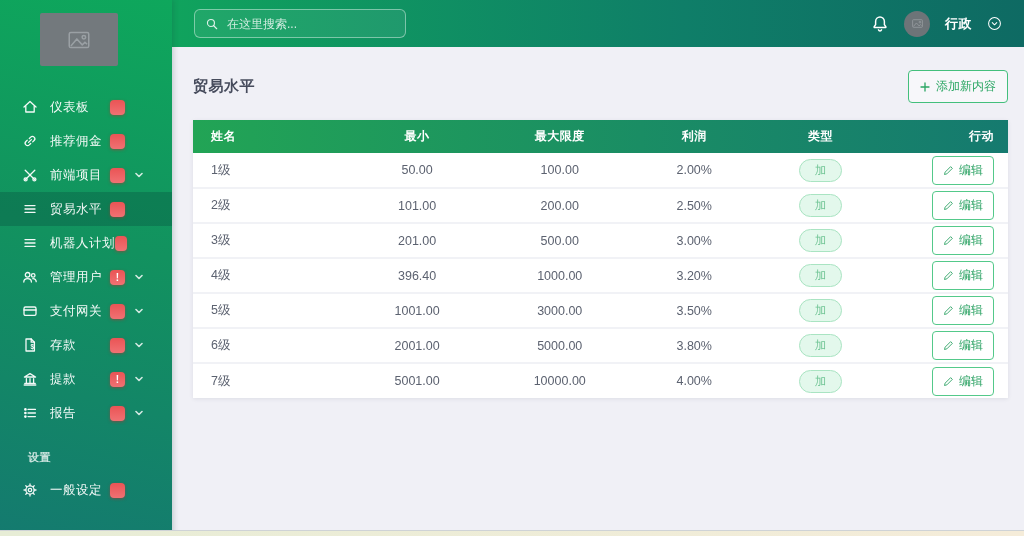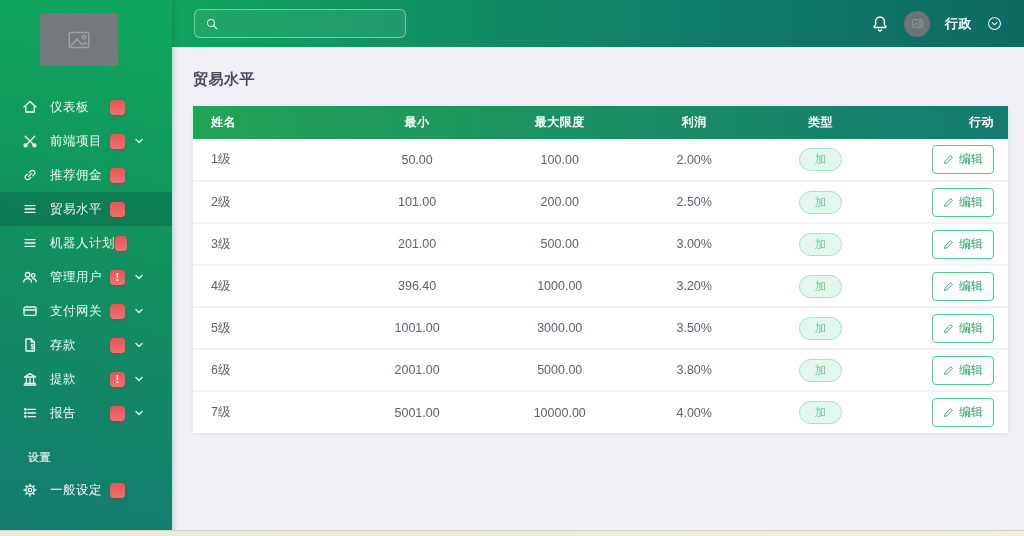--- a/index.html
+++ b/index.html
@@ -76,21 +76,21 @@
     padding:7px 11px; border-radius:4px; font-size:12px; font-family:inherit; cursor:pointer;
   }
 
   .card {
     margin:0 16px 0 21px; background:#fff; border-radius:0; overflow:hidden;
     box-shadow:0 1px 4px rgba(60,70,90,0.10);
   }
   table { width:100%; border-collapse:collapse; }
   thead tr { background:linear-gradient(90deg,#22a455 0%,#1a8d64 55%,#157a6f 100%); }
   th { color:#fff; font-size:12px; font-weight:bold; height:33px; padding:0 10px; letter-spacing:0.5px; }
-  td { height:42px; font-size:12.5px; color:#5c6270; border-bottom:2px solid #f1f2f6; padding:0 10px; }
+  td { height:35px; font-size:12.5px; color:#5c6270; border-bottom:2px solid #f1f2f6; padding:0 10px; }
   tr:last-child td { border-bottom:none; }
   th:first-child, td:first-child { padding-left:18px; }
   th:last-child, td:last-child { padding-right:14px; }
   .al-left { text-align:left; } .al-center { text-align:center; } .al-right { text-align:right; }
 
   .badge-pill {
     display:inline-block; padding:3px 15px; border:1px solid #a9e4c2;
     background:#e3f8ec; color:#6fc494; border-radius:12px; font-size:11.5px;
   }
   .edit-btn {
@@ -129,46 +129,46 @@
             </svg>
           </span>
     <span class="s-label">仪表板</span>
     <span class="s-badge" hidden=""></span>
     <span class="s-chev" hidden=""></span>
   </div>
 
   <div class="s-item">
     <span class="s-icon">
             <svg viewBox="0 0 16 16" width="16" height="16" fill="none" stroke="currentColor" stroke-width="1.3" stroke-linecap="round" stroke-linejoin="round">
+              <path d="M6.6 9.4l2.8-2.8"></path>
+              <path d="M5.3 7.1 3.9 8.5a2.4 2.4 0 0 0 3.4 3.4l1.4-1.4"></path>
+              <path d="M10.7 8.9l1.4-1.4a2.4 2.4 0 0 0-3.4-3.4L7.3 5.5"></path>
+            </svg>
+          </span>
+    <span class="s-label">推荐佣金</span>
+    <span class="s-badge" hidden=""></span>
+    <span class="s-chev" hidden=""></span>
+  </div>
+
+  <div class="s-item">
+    <span class="s-icon">
+            <svg viewBox="0 0 16 16" width="16" height="16" fill="none" stroke="currentColor" stroke-width="1.3" stroke-linecap="round" stroke-linejoin="round">
               <path d="M3.2 3.2 12.8 12.8"></path>
               <path d="M12.8 3.2 3.2 12.8"></path>
               <circle cx="3.6" cy="12.4" r="1.5"></circle>
               <circle cx="12.4" cy="12.4" r="1.5"></circle>
             </svg>
           </span>
     <span class="s-label">前端项目</span>
     <span class="s-badge" hidden=""></span>
     <span class="s-chev">
             <svg viewBox="0 0 10 10" width="10" height="10" fill="none" stroke="currentColor" stroke-width="1.6" stroke-linecap="round" stroke-linejoin="round">
               <path d="M2 3.5 5 6.5 8 3.5"></path>
             </svg>
           </span>
-  </div>
-
-  <div class="s-item">
-    <span class="s-icon">
-            <svg viewBox="0 0 16 16" width="16" height="16" fill="none" stroke="currentColor" stroke-width="1.3" stroke-linecap="round" stroke-linejoin="round">
-              <path d="M6.6 9.4l2.8-2.8"></path>
-              <path d="M5.3 7.1 3.9 8.5a2.4 2.4 0 0 0 3.4 3.4l1.4-1.4"></path>
-              <path d="M10.7 8.9l1.4-1.4a2.4 2.4 0 0 0-3.4-3.4L7.3 5.5"></path>
-            </svg>
-          </span>
-    <span class="s-label">推荐佣金</span>
-    <span class="s-badge" hidden=""></span>
-    <span class="s-chev" hidden=""></span>
   </div>
 
   <div class="s-item active">
     <span class="s-icon">
             <svg viewBox="0 0 16 16" width="16" height="16" fill="none" stroke="currentColor" stroke-width="1.3" stroke-linecap="round" stroke-linejoin="round">
               <path d="M3 4.6h10"></path>
               <path d="M3 8h10"></path>
               <path d="M3 11.4h10"></path>
             </svg>
           </span>
@@ -298,20 +298,21 @@
   <div class="right-col">
 
     <header class="topbar">
       <div class="search-box">
         <span class="icon-btn" id="search-icon-slot">
             <svg viewBox="0 0 16 16" width="14" height="14" fill="none" stroke="currentColor" stroke-width="1.3" stroke-linecap="round" stroke-linejoin="round" style="color:rgba(255,255,255,0.85)">
               <circle cx="6.8" cy="6.8" r="4"></circle>
               <path d="M10 10l3.4 3.4"></path>
             </svg>
           </span>
+        <input type="text" placeholder="在这里搜索..." style="">
       </div>
       <div class="topbar-right">
         <span class="icon-btn" id="bell-icon-slot">
             <svg viewBox="0 0 16 16" width="18" height="18" fill="none" stroke="currentColor" stroke-width="1.3" stroke-linecap="round" stroke-linejoin="round" style="color:#fff">
               <path d="M8 1.8a3.9 3.9 0 0 0-3.9 3.9v2.9L2.8 10.4v.8h10.4v-.8L11.9 8.6V5.7A3.9 3.9 0 0 0 8 1.8z"></path>
               <path d="M6.6 13.2a1.5 1.5 0 0 0 2.8 0"></path>
             </svg>
           </span>
         <span class="avatar">
           <span class="s-icon" style="width:13px;height:13px;flex:0 0 13px;margin:0" id="avatar-icon-slot">
@@ -328,20 +329,28 @@
               <circle cx="8" cy="8" r="6.3"></circle>
               <path d="M5.6 7l2.4 2.4L10.4 7"></path>
             </svg>
           </span>
       </div>
     </header>
 
     <main class="content">
       <div class="content-head">
         <h1 class="page-title">贸易水平</h1>
+        <button class="add-btn">
+          <span class="icon-btn" id="plus-icon-slot">
+              <svg viewBox="0 0 10 10" width="10" height="10" fill="none" stroke="currentColor" stroke-width="1.3" stroke-linecap="round">
+                <path d="M5 1v8M1 5h8"></path>
+              </svg>
+            </span>
+          <span>添加新内容</span>
+        </button>
       </div>
 
       <div class="card">
         <table>
           <colgroup>
             <col style="width:19%">
               <col style="width:17%">
               <col style="width:18%">
             <col style="width:15%">
               <col style="width:16%">

